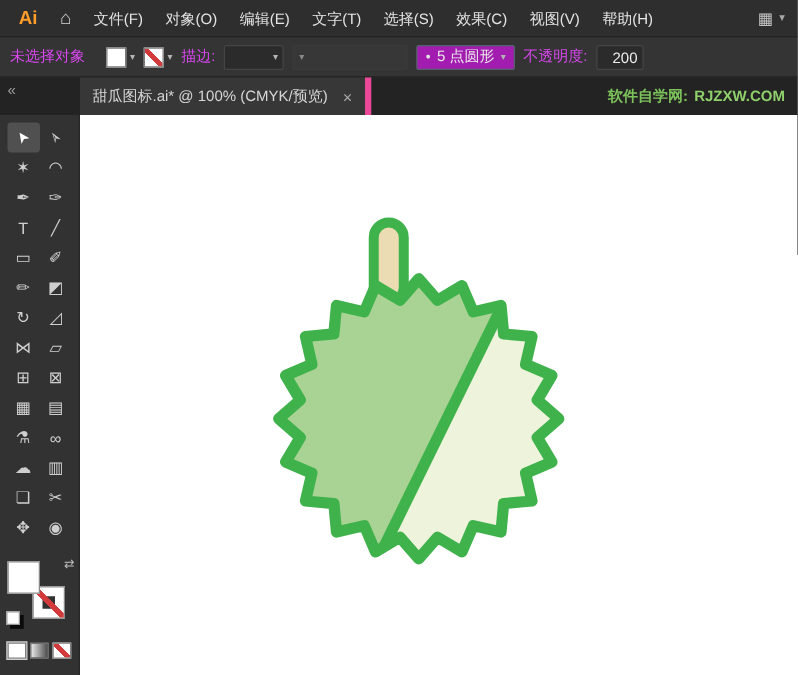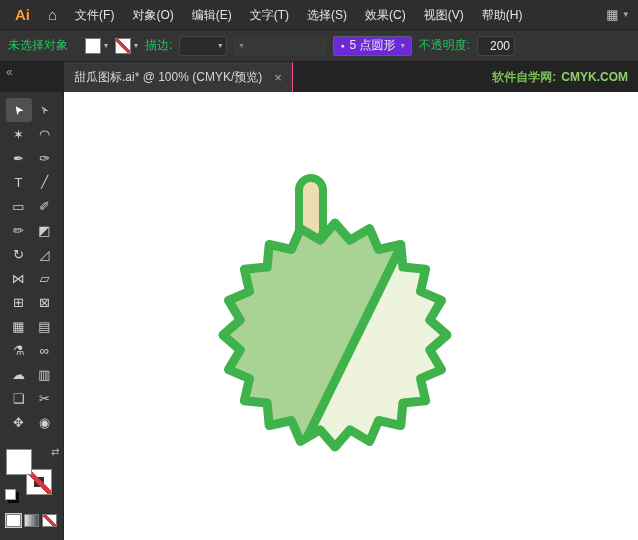--- a/index.html
+++ b/index.html
@@ -14,39 +14,39 @@
   .menu-items{display:flex;}
   .menu-item{color:#e3e3e3;font-size:12px;padding:12px 9px;line-height:30px;white-space:nowrap;}
   .menubar-right{margin-left:auto;display:flex;align-items:center;gap:5px;color:#c3c3c3;padding-right:4px;}
   .menubar-right .wsicon{font-size:13px;}
   .menubar-right .caret{font-size:9px;color:#a8a8a8;}
 
   
   .controlbar{height:32px;flex:0 0 32px;background:#343434;border-bottom:1px solid #222;
     display:flex;align-items:center;padding:0 8px;box-sizing:border-box;gap:7px;
     font-size:12px;color:#dcdcdc;white-space:nowrap;}
-  .ctl-label{color:#22c55e;}
+  .ctl-label{color:#d946ef;}
   .status-label{margin-right:10px;}
   .swatch-group{display:flex;align-items:center;gap:3px;}
   .swatch{width:16px;height:16px;background:#fff;border:1px solid #7a7a7a;display:inline-block;box-sizing:border-box;}
   .none-swatch{background:linear-gradient(45deg,transparent 40%,#d23b3b 40%,#d23b3b 60%,transparent 60%),#fff;}
   .caret{color:#b5b5b5;font-size:8px;line-height:1;}
   .dd{display:flex;align-items:center;height:20px;background:#2b2b2b;border:1px solid #454545;
     box-sizing:border-box;border-radius:2px;padding:0 4px;gap:4px;}
   .dd.small{width:48px;justify-content:flex-end;}
   .dd.wide{width:92px;background:#3a3a3a;border-color:#3f3f3f;opacity:.65;}
-  .dd.brush{background:#6d28d9;border-color:#55626b;gap:5px;padding:0 6px;color:#e8e8e8;}
+  .dd.brush{background:#a21caf;border-color:#55626b;gap:5px;padding:0 6px;color:#e8e8e8;}
   .dd.brush .dot{font-size:7px;color:#e2e2e2;}
   .dd.value{width:38px;justify-content:flex-end;color:#eee;}
 
   
   .tabbar{height:30px;flex:0 0 30px;background:#232323;display:flex;align-items:stretch;}
   .collapse{width:64px;flex:0 0 64px;color:#9c9c9c;font-size:12px;padding:3px 0 0 6px;box-sizing:border-box;}
   .tab{display:flex;align-items:center;background:#373737;padding:0 10px;gap:12px;
-    font-size:12px;color:#d6d6d6;border-right:1px solid #ec4899;white-space:nowrap;}
+    font-size:12px;color:#d6d6d6;border-right:5px solid #ec4899;white-space:nowrap;}
   .tab-close{color:#a9a9a9;font-size:13px;cursor:default;}
   .spacer{flex:1;}
   .credit{display:flex;align-items:center;gap:5px;padding-right:10px;font-size:12px;font-weight:bold;white-space:nowrap;}
   .credit-site{color:#7cc25a;}
   .credit-url{color:#8fd06b;}
 
   
   .bodyrow{flex:1;display:flex;min-height:0;}
   .toolbar{width:64px;flex:0 0 64px;background:#323232;border-right:1px solid #262626;
     display:flex;flex-direction:column;align-items:center;padding-top:6px;box-sizing:border-box;}
@@ -132,21 +132,21 @@
 
   <div class="tabbar" data-name="document-tab-bar">
     <span class="collapse" data-name="collapse-panels-icon">«</span>
     <div class="tab" data-name="document-tab">
       <span class="tab-title" data-name="tab-title">甜瓜图标.ai* @ 100% (CMYK/预览)</span>
       <span class="tab-close" data-name="close-icon">×</span>
     </div>
     <div class="spacer" data-name="tabbar-spacer"></div>
     <div class="credit" data-name="watermark">
       <span class="credit-site" data-name="credit-site">软件自学网:</span>
-      <span class="credit-url" data-name="credit-url">CMYK.COM</span>
+      <span class="credit-url" data-name="credit-url">RJZXW.COM</span>
     </div>
   </div>
 
   <div class="bodyrow" data-name="workspace-body">
     <aside class="toolbar" data-name="tools-panel">
       <div class="tools-grid" data-name="tools-grid">
           <div class="tool active" data-name="selection-tool">
             <span data-name="selection-icon">➤</span>
           </div>
           <div class="tool" data-name="direct-selection-tool">

